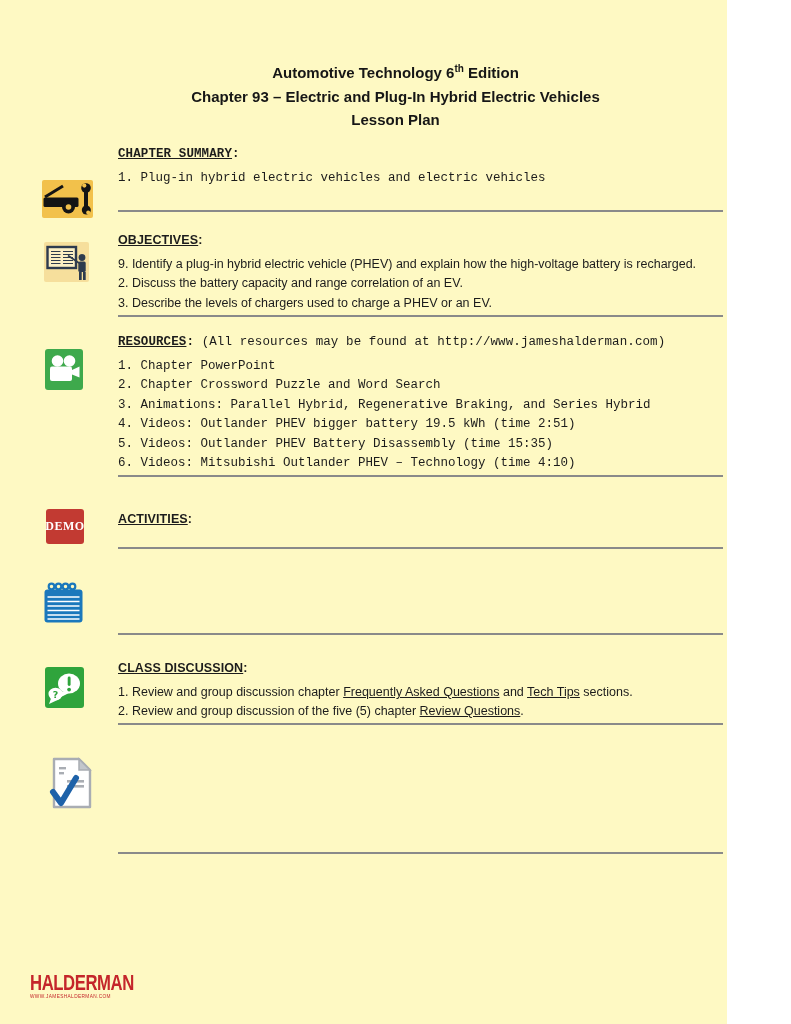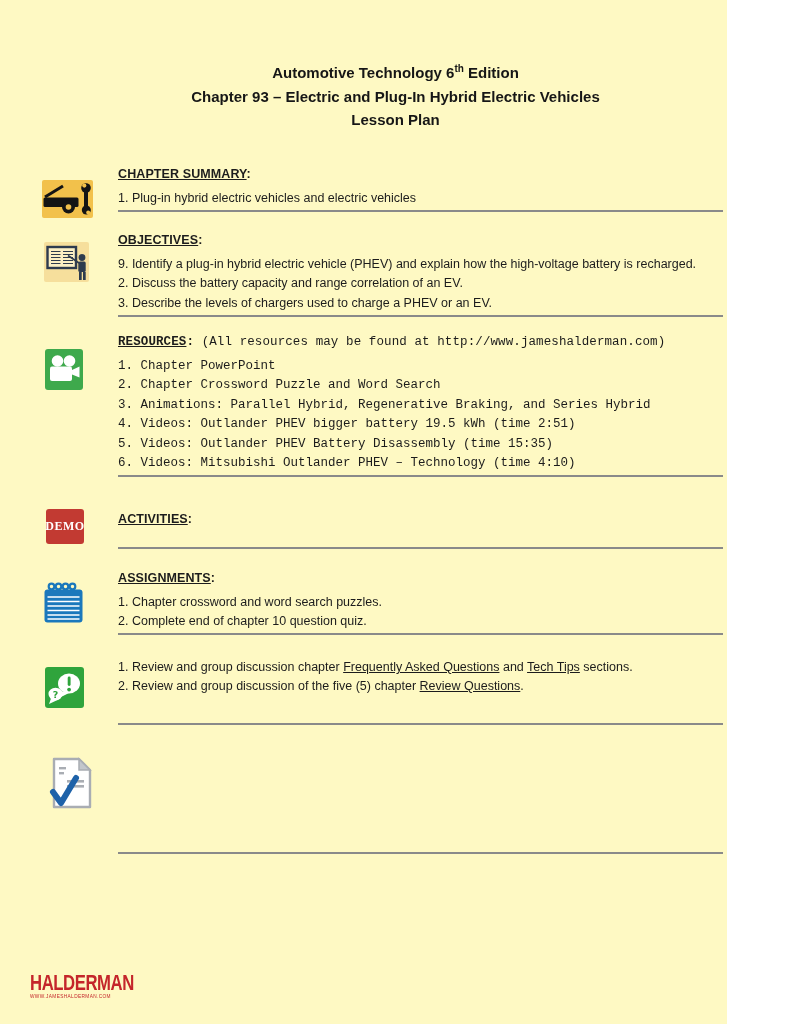--- a/index.html
+++ b/index.html
@@ -108,21 +108,21 @@
       <path d="M9 3 H34 L45 14 V51 H9 Z" fill="#ffffff" stroke="#a9adb3" stroke-width="2.4" stroke-linejoin="round"></path>
       <path d="M34 3 L45 14 H34 Z" fill="#c2c6cb" stroke="#a9adb3" stroke-width="1.5"></path>
       <rect x="14" y="11" width="7" height="2.4" fill="#a9adb3"></rect>
       <rect x="14" y="16" width="5" height="2.4" fill="#a9adb3"></rect>
       <rect x="22" y="24" width="17" height="2.6" fill="#a9adb3"></rect>
       <rect x="22" y="29" width="17" height="2.6" fill="#a9adb3"></rect>
       <path d="M8 36 L16 47 L31 22" stroke="#1e62a9" stroke-width="6" fill="none" stroke-linecap="round" stroke-linejoin="round"></path>
     </svg>
   </div>
 
-  <div class="sec" style="top:164px;">
+  <div class="sec" style="top:144px;font-family:Liberation Mono, monospace;">
     <h2><span class="hu">CHAPTER SUMMARY</span><span>:</span></h2>
     <p>1. Plug-in hybrid electric vehicles and electric vehicles</p>
   </div>
   <div class="rule" style="top:210px;"></div>
 
   <div class="sec" style="top:230px;">
     <h2><span class="hu">OBJECTIVES</span><span>:</span></h2>
     <p>9. Identify a plug-in hybrid electric vehicle (PHEV) and explain how the high-voltage battery is recharged.</p>
     <p>2. Discuss the battery capacity and range correlation of an EV.</p>
     <p>3. Describe the levels of chargers used to charge a PHEV or an EV.</p>
@@ -138,28 +138,24 @@
     <p>5. Videos: Outlander PHEV Battery Disassembly (time 15:35)</p>
     <p>6. Videos: Mitsubishi Outlander PHEV – Technology (time 4:10)</p>
   </div>
   <div class="rule" style="top:475px;"></div>
 
   <div class="sec" style="top:501px;margin-top:8px;">
     <h2><span class="hu">ACTIVITIES</span><span>:</span></h2>
   </div>
   <div class="rule" style="top:547px;"></div>
 
-  <div class="sec" style="top:568px;">
-    <h2><span class="hu">ASSIGNMENTS</span><span>:</span></h2>
-    <p>1. Chapter crossword and word search puzzles.</p>
-    <p>2. Complete end of chapter 10 question quiz.</p>
-  </div>
   <div class="rule" style="top:633px;"></div>
 
   <div class="sec" style="top:658px;">
+    <h2><span class="hu">CLASS DISCUSSION</span><span>:</span></h2>
     <p><span>1. Review and group discussion chapter </span><span class="u">Frequently Asked Questions</span><span> and </span><span class="u">Tech Tips</span><span> sections.</span></p>
     <p><span>2. Review and group discussion of the five (5) chapter </span><span class="u">Review Questions</span><span>.</span></p>
   </div>
   <div class="rule" style="top:723px;"></div>
 
   <div class="rule" style="top:852px;"></div>
 
   <div class="logo">
     <div class="logo-text">HALDERMAN</div>
     <div class="logo-sub">WWW.JAMESHALDERMAN.COM</div>

